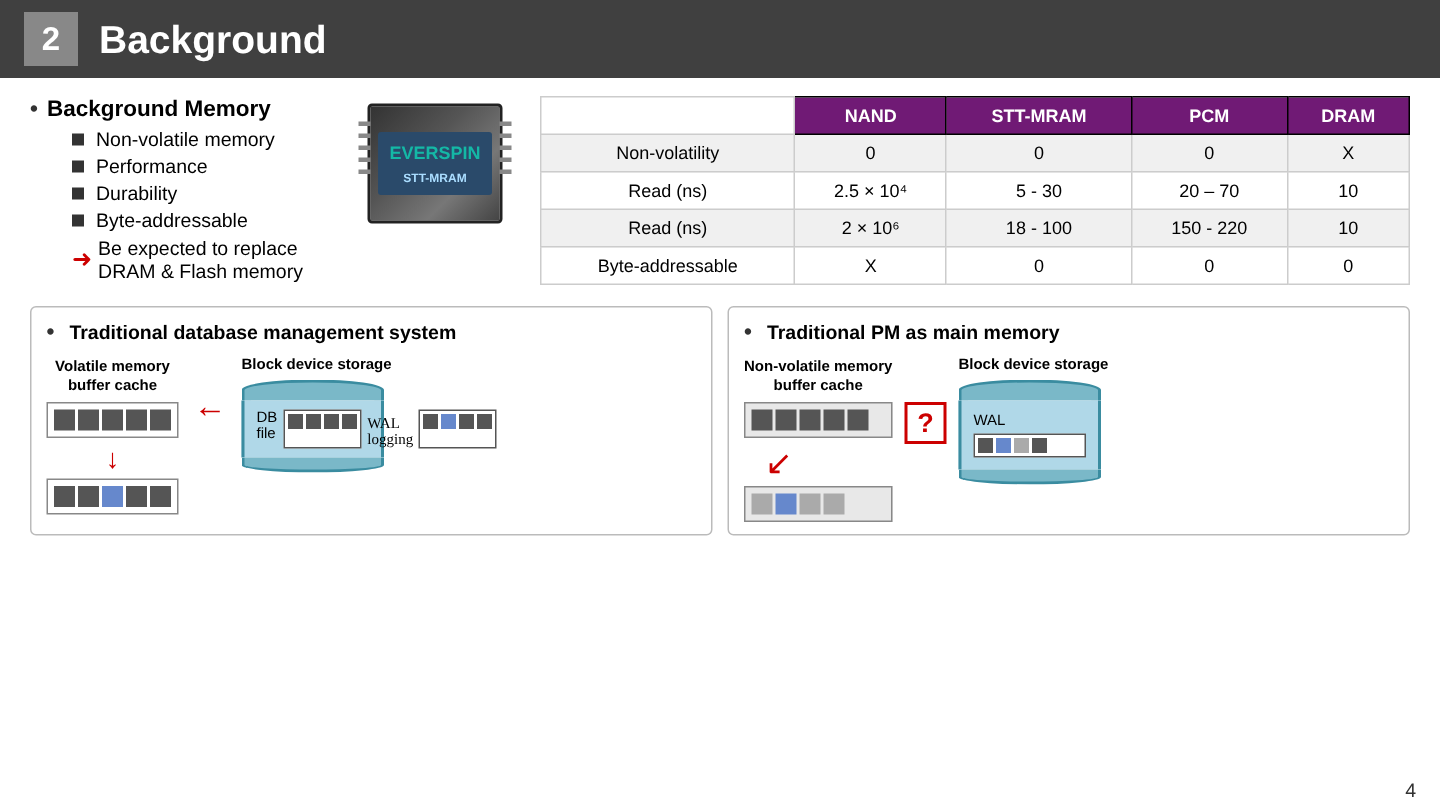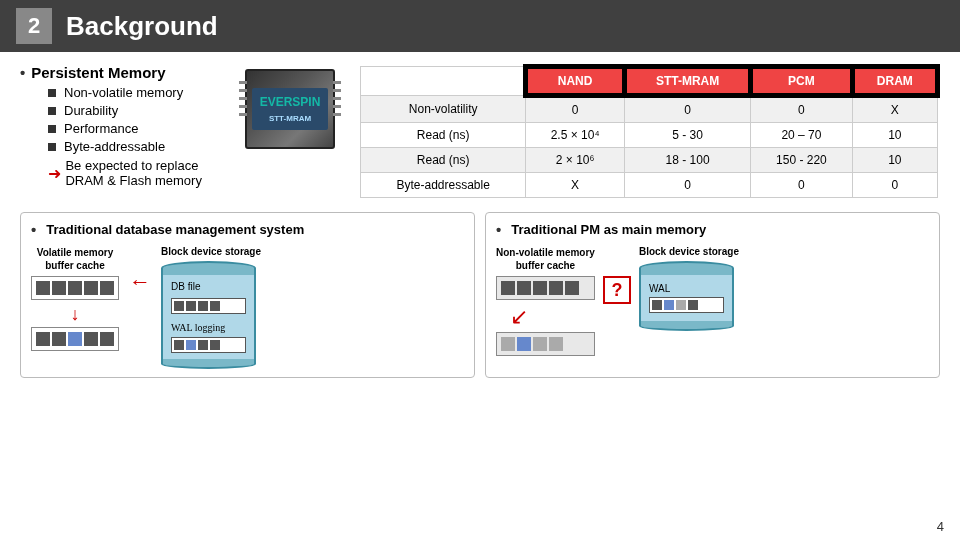--- a/index.html
+++ b/index.html
@@ -101,25 +101,25 @@
     .right-table-col {
       flex: 1;
     }
 
     table.data-table {
       border-collapse: collapse;
       width: 100%;
       font-size: 12px;
     }
     table.data-table th {
-      background: #ef4444;
+      background: #701a75;
       color: #fff;
       padding: 5px 8px;
       text-align: center;
-      border: 5px solid #000000;
+      border: 1px solid #000000;
       font-weight: bold;
     }
     table.data-table th:first-child {
       background: #fff;
       color: #000;
       border: 1px solid #ccc;
     }
     table.data-table td {
       padding: 5px 8px;
       text-align: center;
@@ -171,34 +171,34 @@
 </div>
 
 <div class="content" style="position:relative;">
 
   <div class="top-section">
 
     <div class="left-col" style="display:flex; flex-direction:row; gap:8px;">
       <div>
         <div class="section-title">
           <span class="bullet-dot">•</span>
-          <span>Persistent Memory</span>
+          <span>Background Memory</span>
         </div>
         <div class="sub-bullets">
           <div class="sub-bullet">
             <div class="sub-bullet-square"></div>
             <span>Non-volatile memory</span>
           </div>
           <div class="sub-bullet">
             <div class="sub-bullet-square"></div>
-            <span>Durability</span>
+            <span>Performance</span>
           </div>
           <div class="sub-bullet">
             <div class="sub-bullet-square"></div>
-            <span>Performance</span>
+            <span>Durability</span>
           </div>
           <div class="sub-bullet">
             <div class="sub-bullet-square"></div>
             <span>Byte-addressable</span>
           </div>
         </div>
         <div class="arrow-right">
           <span class="arrow-symbol">➜</span>
           <span>Be expected to replace DRAM &amp; Flash memory</span>
         </div>
@@ -302,21 +302,21 @@
           </div>
         </div>
 
         <div style="display:flex; align-items:center; margin-top:20px; font-size:22px; color:#c00;">←</div>
 
         <div>
           <div style="font-size:10px; font-weight:bold; text-align:center; margin-bottom:4px;">Block device storage</div>
 
           <div style="width:100px;">
             <div style="width:95px; height:14px; background:#7ab8c8; border-radius:50% 50% 0 0; border:2px solid #3a8ca0; border-bottom:none;"></div>
-            <div style="width:95px; background:#b0d8e8; border-left:2px solid #3a8ca0; border-right:2px solid #3a8ca0; padding:6px 8px; display:flex; flex-direction:column; gap:4px;">
+            <div style="width:95px; background:#b0d8e8; border-left:2px solid #3a8ca0; border-right:2px solid #3a8ca0; padding:6px 8px; display:flex; flex-direction:row; gap:4px;">
 
               <div style="font-size:10px; margin-bottom:2px;">DB file</div>
               <div style="border:1px solid #555; background:#fff; padding:2px; display:flex; gap:2px;">
                 <div style="width:10px;height:10px;background:#555;"></div>
                 <div style="width:10px;height:10px;background:#555;"></div>
                 <div style="width:10px;height:10px;background:#555;"></div>
                 <div style="width:10px;height:10px;background:#555;"></div>
               </div>
 
               <div style="font-size:10px; margin-top:4px;font-family:Liberation Serif, serif;">WAL logging</div>

